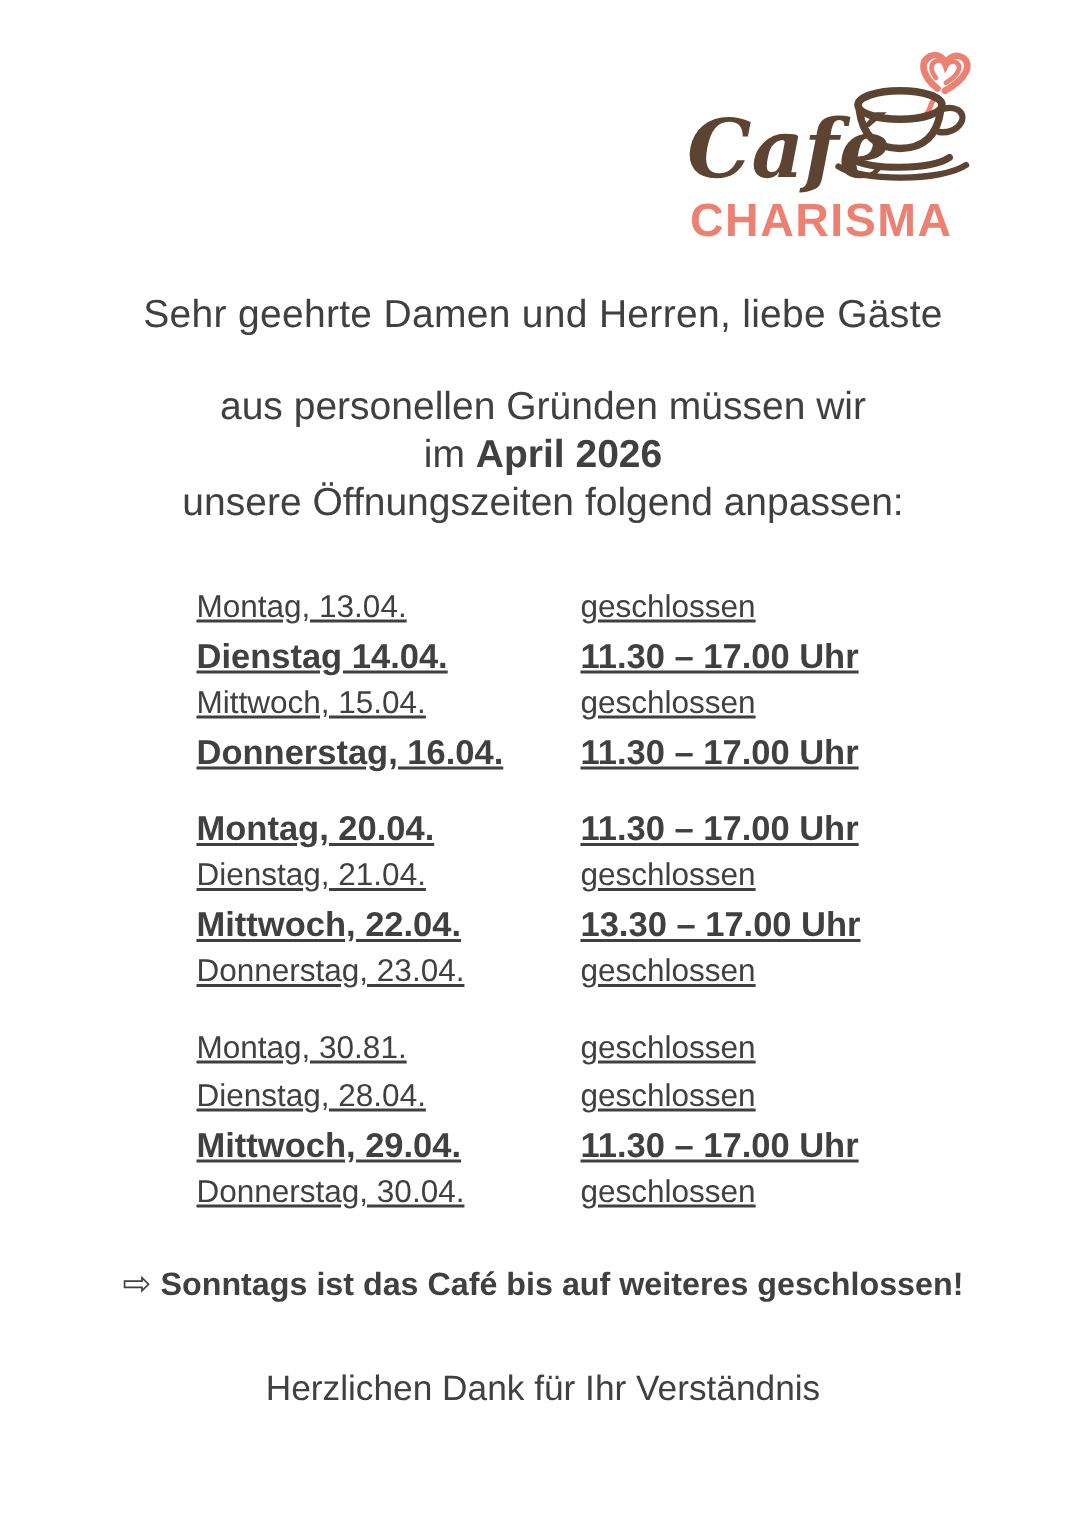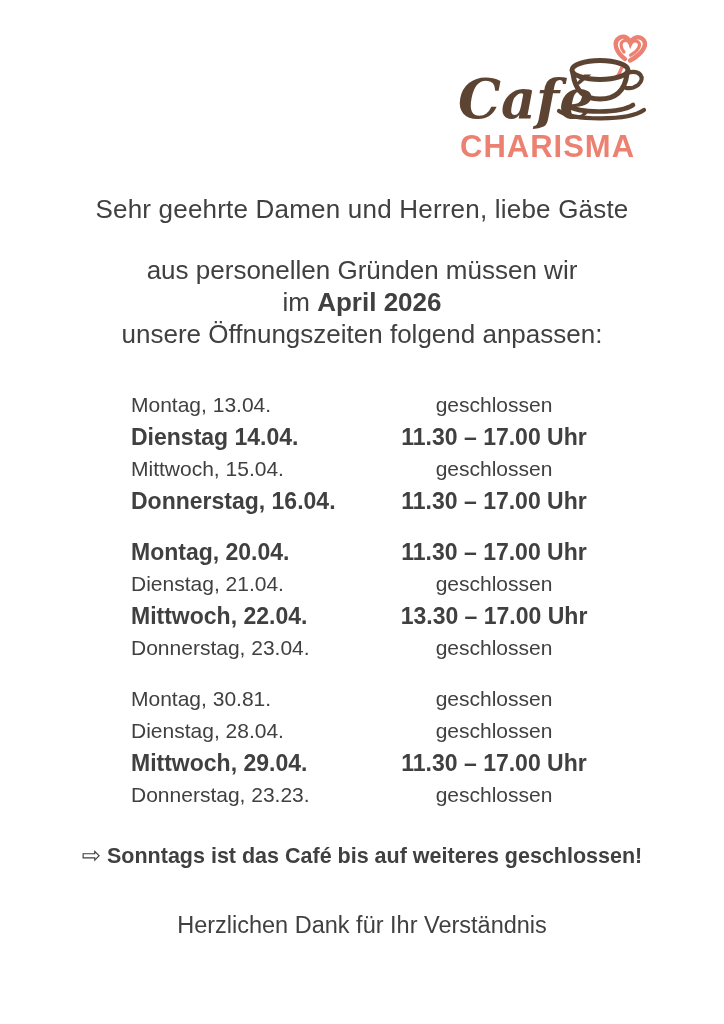--- a/index.html
+++ b/index.html
@@ -17,25 +17,25 @@
   .greeting{
     position:absolute;top:194px;left:0;width:100%;
     text-align:center;font-size:26px;letter-spacing:0.2px;
   }
   .intro{
     position:absolute;top:254px;left:0;width:100%;
     text-align:center;font-size:26px;line-height:32px;
   }
   .intro b{font-weight:bold;}
   
-  .schedule{position:absolute;left:131px;top:389px;width:470px;}
+  .schedule{position:absolute;left:131px;top:389px;width:470px;text-decoration:underline;}
   .block{margin-bottom:19px;}
   .row{display:flex;height:32px;align-items:center;font-size:21px;}
   .row .day{width:256px;}
-  .row .time{flex:1;text-align:center;}
+  .row .time{flex:1;}
   .row.bold{font-weight:bold;font-size:23px;}
   
   .sunday-note{
     position:absolute;top:842px;left:0;width:100%;
     text-align:center;font-weight:bold;font-size:21.5px;
   }
   .sunday-note .arrow{font-weight:normal;margin-right:6px;font-size:23px;}
   .closing{
     position:absolute;top:912px;left:0;width:100%;
     text-align:center;font-size:23.5px;
@@ -124,21 +124,21 @@
       </div>
       <div class="row">
         <span class="day">Dienstag, 28.04.</span>
         <span class="time">geschlossen</span>
       </div>
       <div class="row bold">
         <span class="day">Mittwoch, 29.04.</span>
         <span class="time">11.30 – 17.00 Uhr</span>
       </div>
       <div class="row">
-        <span class="day">Donnerstag, 23.23.</span>
+        <span class="day">Donnerstag, 30.04.</span>
         <span class="time">geschlossen</span>
       </div>
     </div>
 
   </div>
 
   <div class="sunday-note">
     <span class="arrow">⇨</span><span>Sonntags ist das Café bis auf weiteres geschlossen!</span>
   </div>
 

